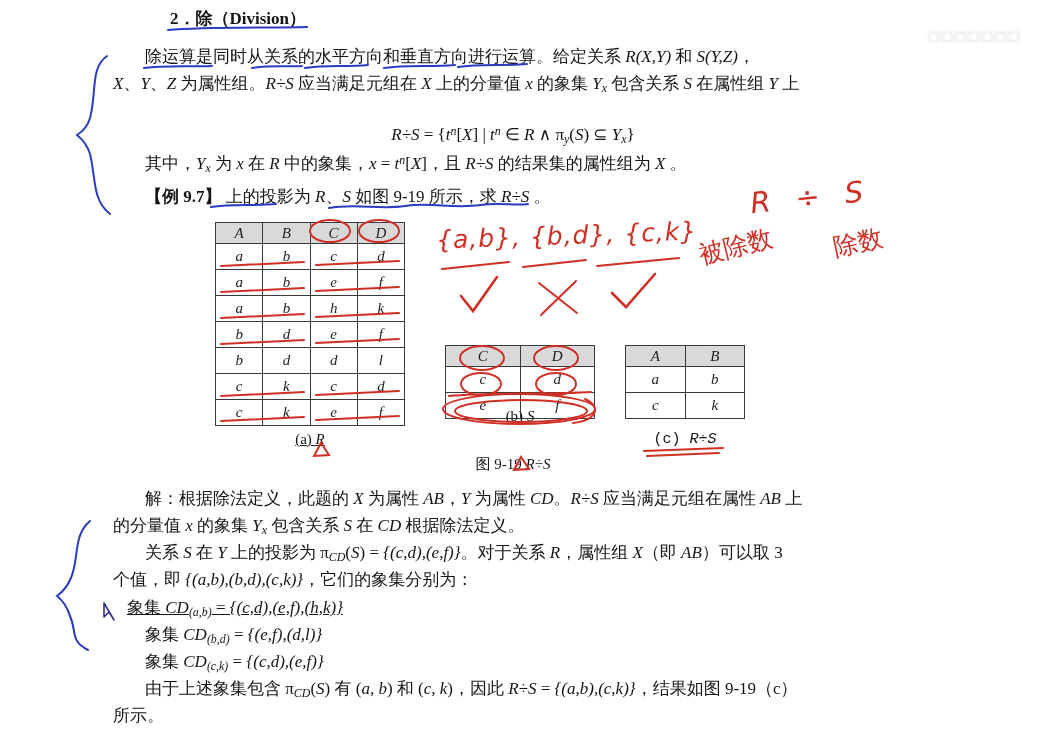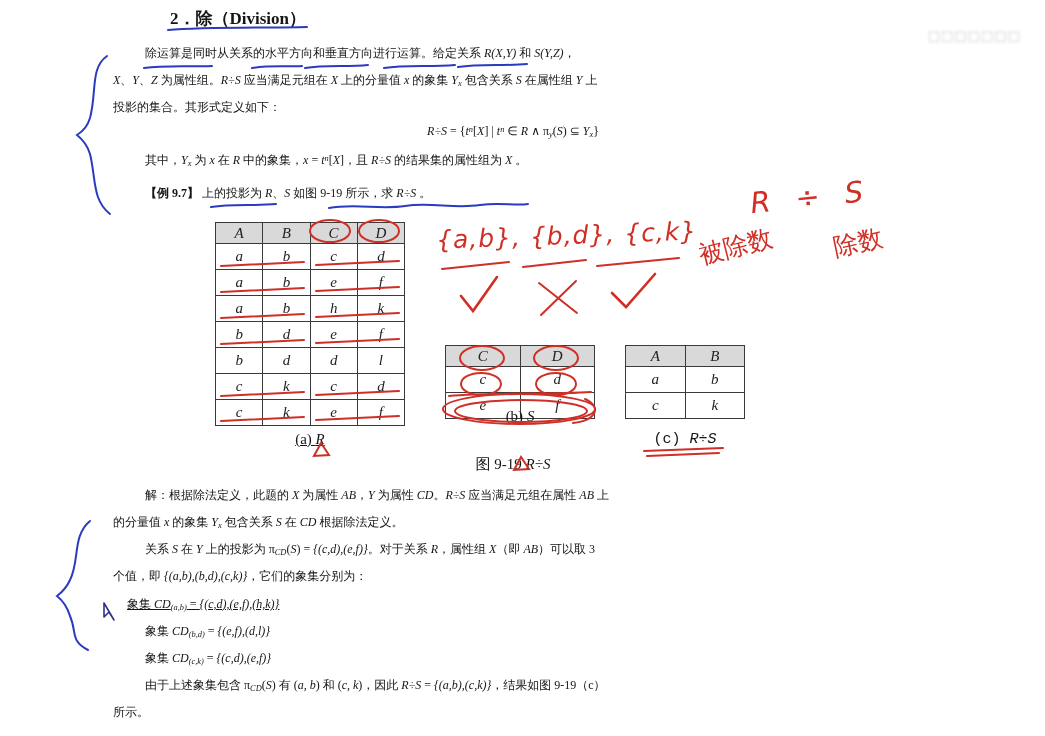--- a/index.html
+++ b/index.html
@@ -7,21 +7,21 @@
     --ink-blue:#2b3bbf;
     --table-header-bg:#d9d9d9;
     --text-color:#151515;
     --watermark:#c9c9ce;
   }
   html,body{margin:0;padding:0;background:#888;}
   .page{
     position:relative;width:1045px;height:736px;background:#ffffff;
     overflow:hidden;font-family:"Liberation Serif",serif;color:var(--text-color);
   }
-  .line{position:absolute;font-size:12px;line-height:1.25;white-space:nowrap;}
+  .line{position:absolute;font-size:17px;line-height:1.25;white-space:nowrap;}
   .title-line{font-size:17px;font-weight:bold;}
   .centered{text-align:center;}
   .seg-t{}
   .seg-b{font-weight:bold;}
   .seg-i{font-style:italic;}
   .seg-sub{font-style:italic;font-size:0.7em;position:relative;top:0.28em;}
   .seg-sup{font-style:italic;font-size:0.7em;position:relative;top:-0.38em;}
   .data-table{position:absolute;border-collapse:collapse;table-layout:fixed;background:#fff;}
   .data-table th,.data-table td{
     border:1px solid #3a3a3a;text-align:center;font-family:"Liberation Serif",serif;
@@ -53,21 +53,20 @@
 <body>
 
 <div class="page">
 
   <div class="watermark">□□□□□□□</div>
 
   <div class="line title-line" style="left:170px;top:8px;"><span class="seg-b">2．除（Division）</span></div>
 
   <div class="line" style="left:145px;top:46px;"><span class="seg-t">除运算是同时从关系的水平方向和垂直方向进行运算。给定关系 </span><span class="seg-i">R(X,Y)</span><span class="seg-t"> 和 </span><span class="seg-i">S(Y,Z)</span><span class="seg-t">，</span></div>
   <div class="line" style="left:113px;top:73px;"><span class="seg-i">X</span><span class="seg-t">、</span><span class="seg-i">Y</span><span class="seg-t">、</span><span class="seg-i">Z</span><span class="seg-t"> 为属性组。</span><span class="seg-i">R÷S</span><span class="seg-t"> 应当满足元组在 </span><span class="seg-i">X</span><span class="seg-t"> 上的分量值 </span><span class="seg-i">x</span><span class="seg-t"> 的象集 </span><span class="seg-i">Y</span><span class="seg-sub">x</span><span class="seg-t"> 包含关系 </span><span class="seg-i">S</span><span class="seg-t"> 在属性组 </span><span class="seg-i">Y</span><span class="seg-t"> 上</span></div>
-  <div class="line" style="left:113px;top:100px;"><span class="seg-t">投影的集合。其形式定义如下：</span></div>
 
   <div class="line centered" style="left:113px;top:124px;width:800px;"><span class="seg-i">R÷S</span><span class="seg-t"> = {</span><span class="seg-i">t</span><span class="seg-sup">n</span><span class="seg-t">[</span><span class="seg-i">X</span><span class="seg-t">] | </span><span class="seg-i">t</span><span class="seg-sup">n</span><span class="seg-t"> ∈ </span><span class="seg-i">R</span><span class="seg-t"> ∧ π</span><span class="seg-sub">y</span><span class="seg-t">(</span><span class="seg-i">S</span><span class="seg-t">) ⊆ </span><span class="seg-i">Y</span><span class="seg-sub">x</span><span class="seg-t">}</span></div>
 
   <div class="line" style="left:145px;top:153px;"><span class="seg-t">其中，</span><span class="seg-i">Y</span><span class="seg-sub">x</span><span class="seg-t"> 为 </span><span class="seg-i">x</span><span class="seg-t"> 在 </span><span class="seg-i">R</span><span class="seg-t"> 中的象集，</span><span class="seg-i">x</span><span class="seg-t"> = </span><span class="seg-i">t</span><span class="seg-sup">n</span><span class="seg-t">[</span><span class="seg-i">X</span><span class="seg-t">]，且 </span><span class="seg-i">R÷S</span><span class="seg-t"> 的结果集的属性组为 </span><span class="seg-i">X</span><span class="seg-t"> 。</span></div>
   <div class="line" style="left:145px;top:186px;"><span class="seg-b">【例 9.7】</span><span class="seg-t">  上的投影为 </span><span class="seg-i">R</span><span class="seg-t">、</span><span class="seg-i">S</span><span class="seg-t"> 如图 9-19 所示，求 </span><span class="seg-i">R÷S</span><span class="seg-t"> 。</span></div>
 
   <table id="table-r" class="data-table">
       <thead>
         <tr>
           <th>A</th>

